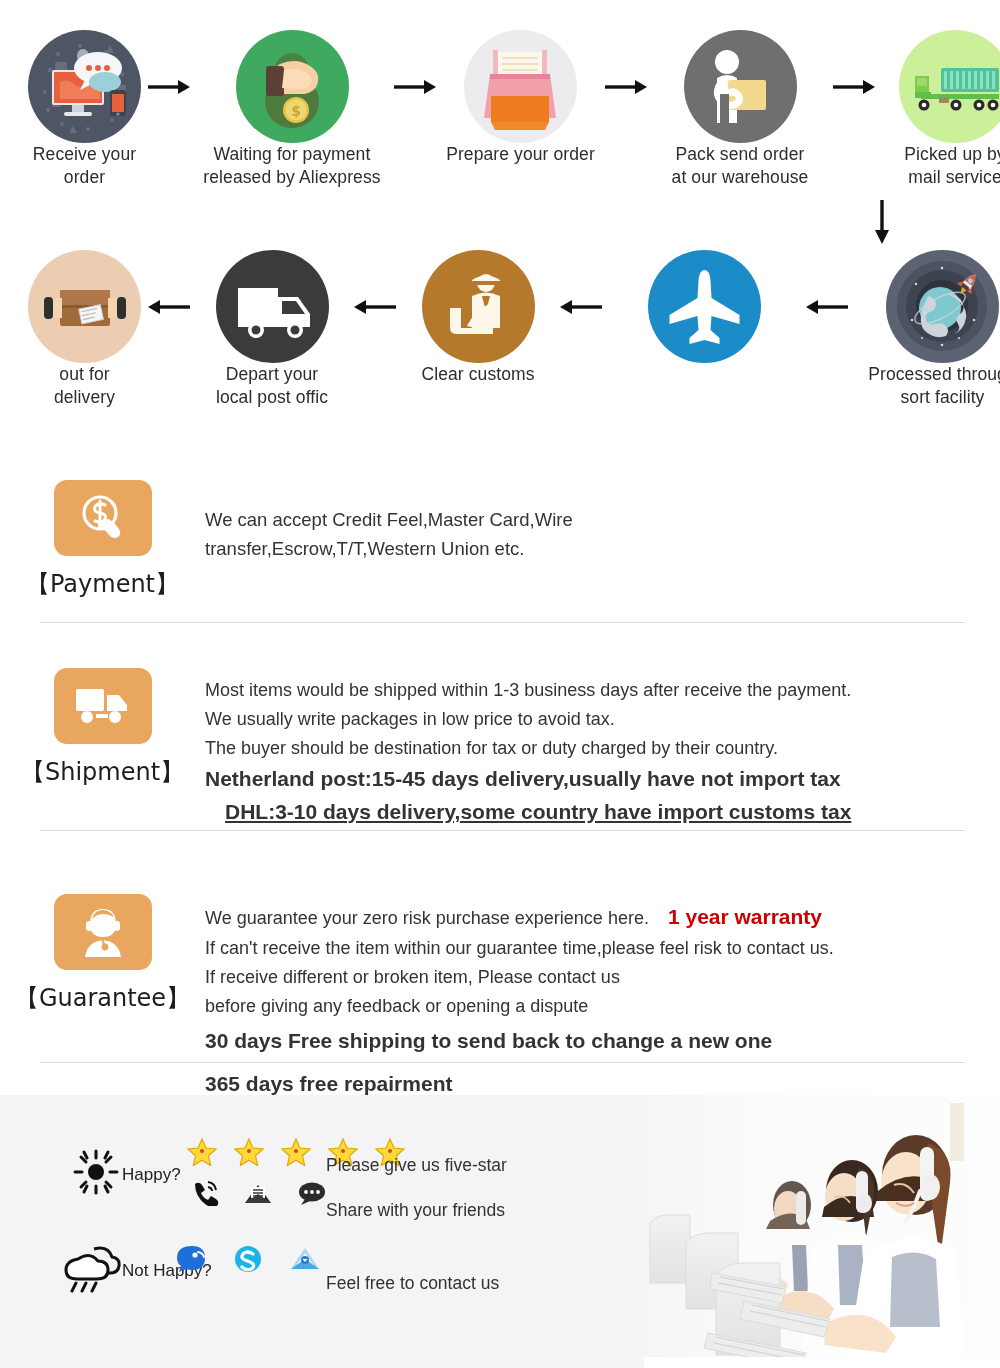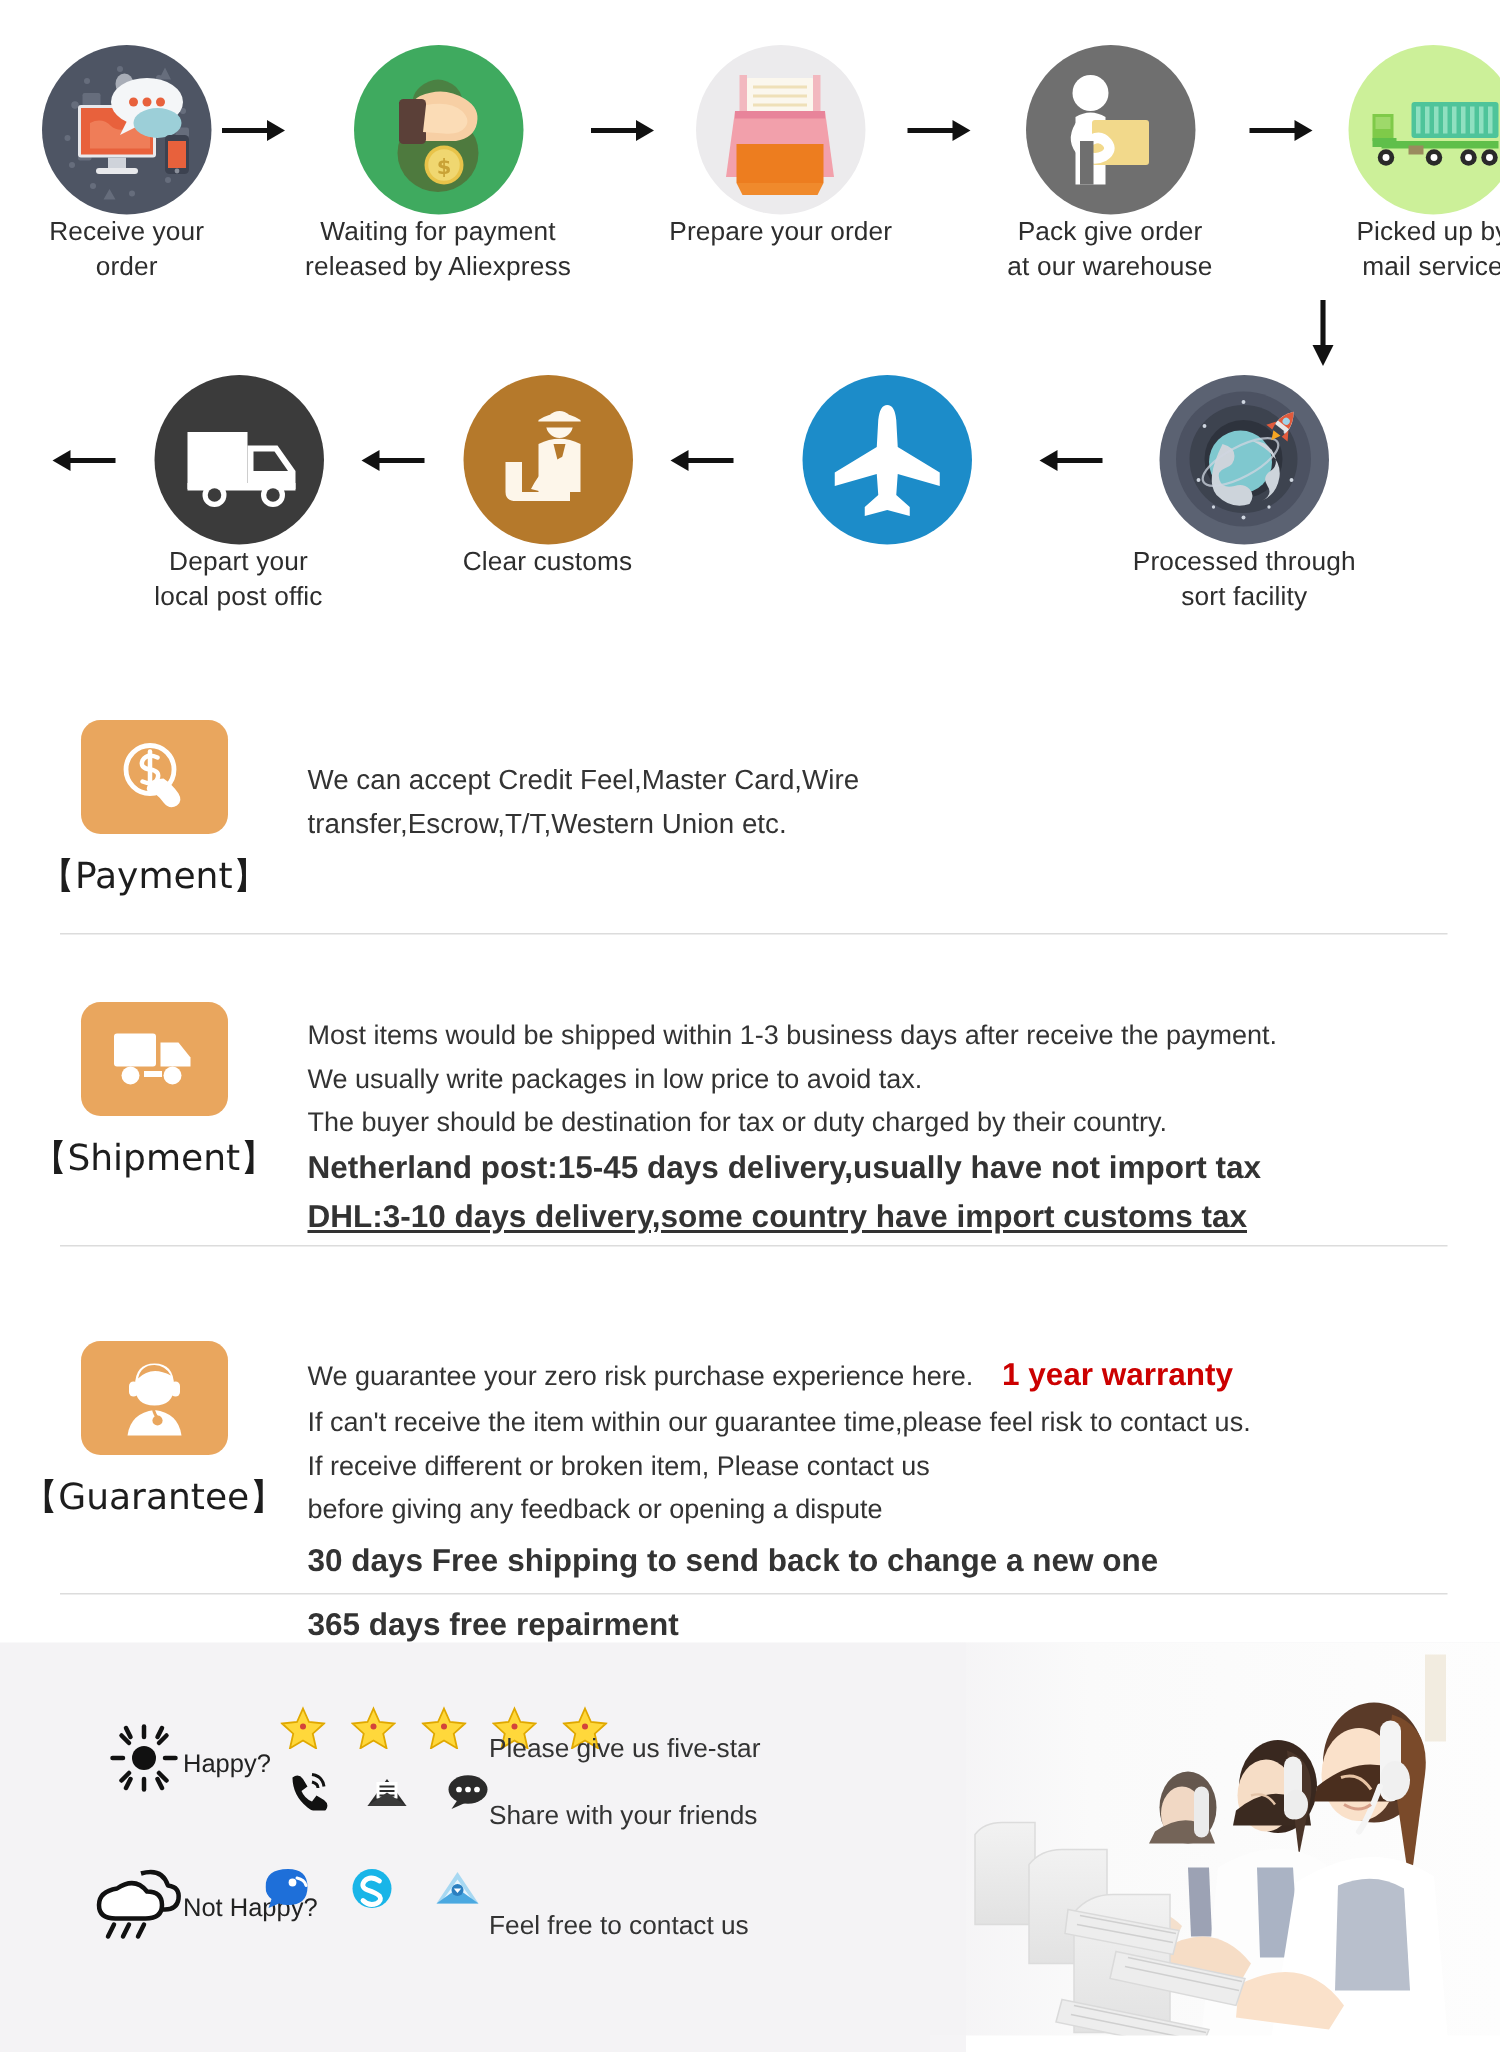--- a/index.html
+++ b/index.html
@@ -42,21 +42,21 @@
     background: #e9a65e; display: flex; align-items: center; justify-content: center;
   }
   .badge-title {
     margin-top: 12px; font-size: 24px; color: #1d1d1d;
     font-family: "DejaVu Sans", sans-serif; white-space: nowrap;
   }
   .info-text { flex: 1; padding-top: 6px; }
   .info-text p { font-size: 18.5px; line-height: 1.58; color: #333; }
   .tight p { line-height: 1.62; font-size: 18px; }
   .bold-line { font-weight: bold; font-size: 21px !important; color: #111; line-height: 1.55 !important; }
-  .bold-line.ul { text-decoration: underline; }
+  .bold-line.ul { text-decoration: underline; margin-left: 20px; }
   .red { color: #cc0000; }
   .warranty { color: #cc0000; font-weight: bold; font-size: 21px; }
   .divider { position: absolute; left: 40px; width: 925px; height: 1px; background: #dcdcdc; }
 
   
   .footer {
     position: absolute; left: 0; top: 1095px;
     width: 1000px; height: 273px; background: #f4f3f5; overflow: hidden;
   }
   .footer-photo { position: absolute; right: 0; top: 0; width: 380px; height: 273px; overflow: hidden; }
@@ -182,21 +182,21 @@
       <div class="step" style="width:172px;">
         <div class="circle" style="background:#6f6f6f;">
           <svg viewBox="0 0 113 113" width="113" height="113">
             <circle cx="43" cy="32" r="12" fill="#fff"></circle>
             <path d="M33 48 q10 -6 20 0 l0 45 -20 0 z" fill="#fff"></path>
             <rect x="44" y="50" width="38" height="30" rx="2" fill="#f2d98b"></rect>
             <path d="M36 54 q-6 10 2 18 q6 6 14 2 q6 -4 2 -9 q-4 -5 -10 -2" fill="none" stroke="#fff" stroke-width="7" stroke-linecap="round"></path>
             <rect x="36" y="64" width="9" height="29" fill="#6f6f6f"></rect>
           </svg>
         </div>
-        <div class="step-label">Pack give order
+        <div class="step-label">Pack send order
 at our warehouse</div>
       </div>
 
       <div class="arrow-h">
         <svg width="46" height="18" viewBox="0 0 46 18">
             <path d="M2 9 L34 9" stroke="#111" stroke-width="3.4"></path>
             <path d="M32 2 L44 9 L32 16 z" fill="#111"></path>
           </svg>
       </div>
 
@@ -237,20 +237,38 @@
 
     <div style="position:absolute;left:872px;top:198px;">
       <svg width="20" height="48" viewBox="0 0 20 48">
           <path d="M10 2 L10 34" stroke="#111" stroke-width="3.4"></path>
           <path d="M3 32 L10 46 L17 32 z" fill="#111"></path>
         </svg>
     </div>
 
     <div class="flow-row" style="position:absolute;left:28px;top:250px;">
 
+      <div class="step" style="width:113px;">
+        <div class="circle" style="background:#edcdb1;">
+          <svg viewBox="0 0 113 113" width="113" height="113">
+            <rect x="32" y="40" width="50" height="36" rx="2" fill="#a06a3b"></rect>
+            <rect x="32" y="40" width="50" height="16" fill="#b0784a"></rect>
+            <rect x="32" y="55" width="50" height="3" fill="#8a5a30"></rect>
+            <path d="M24 48 q-6 4 -4 12 q2 8 10 8 l4 0 0 -20 z" fill="#f3d6b0"></path>
+            <path d="M90 48 q6 4 4 12 q-2 8 -10 8 l-4 0 0 -20 z" fill="#f3d6b0"></path>
+            <rect x="16" y="47" width="9" height="22" rx="4" fill="#2f2f2f"></rect>
+            <rect x="89" y="47" width="9" height="22" rx="4" fill="#2f2f2f"></rect>
+            <g transform="rotate(-12 62 64)">
+              <rect x="52" y="57" width="22" height="15" fill="#f6f6f6" stroke="#cfcfcf"></rect>
+              <path d="M54 60 L70 60 M54 64 L68 64 M54 68 L66 68" stroke="#b9b9b9" stroke-width="1.2"></path>
+            </g>
+          </svg>
+        </div>
+        <div class="step-label">out for delivery</div>
+      </div>
 
       <div class="arrow-h">
         <svg width="46" height="18" viewBox="0 0 46 18">
             <path d="M12 9 L44 9" stroke="#111" stroke-width="3.4"></path>
             <path d="M14 2 L2 9 L14 16 z" fill="#111"></path>
           </svg>
       </div>
 
       <div class="step" style="width:150px;">
         <div class="circle" style="background:#3b3b3b;">

